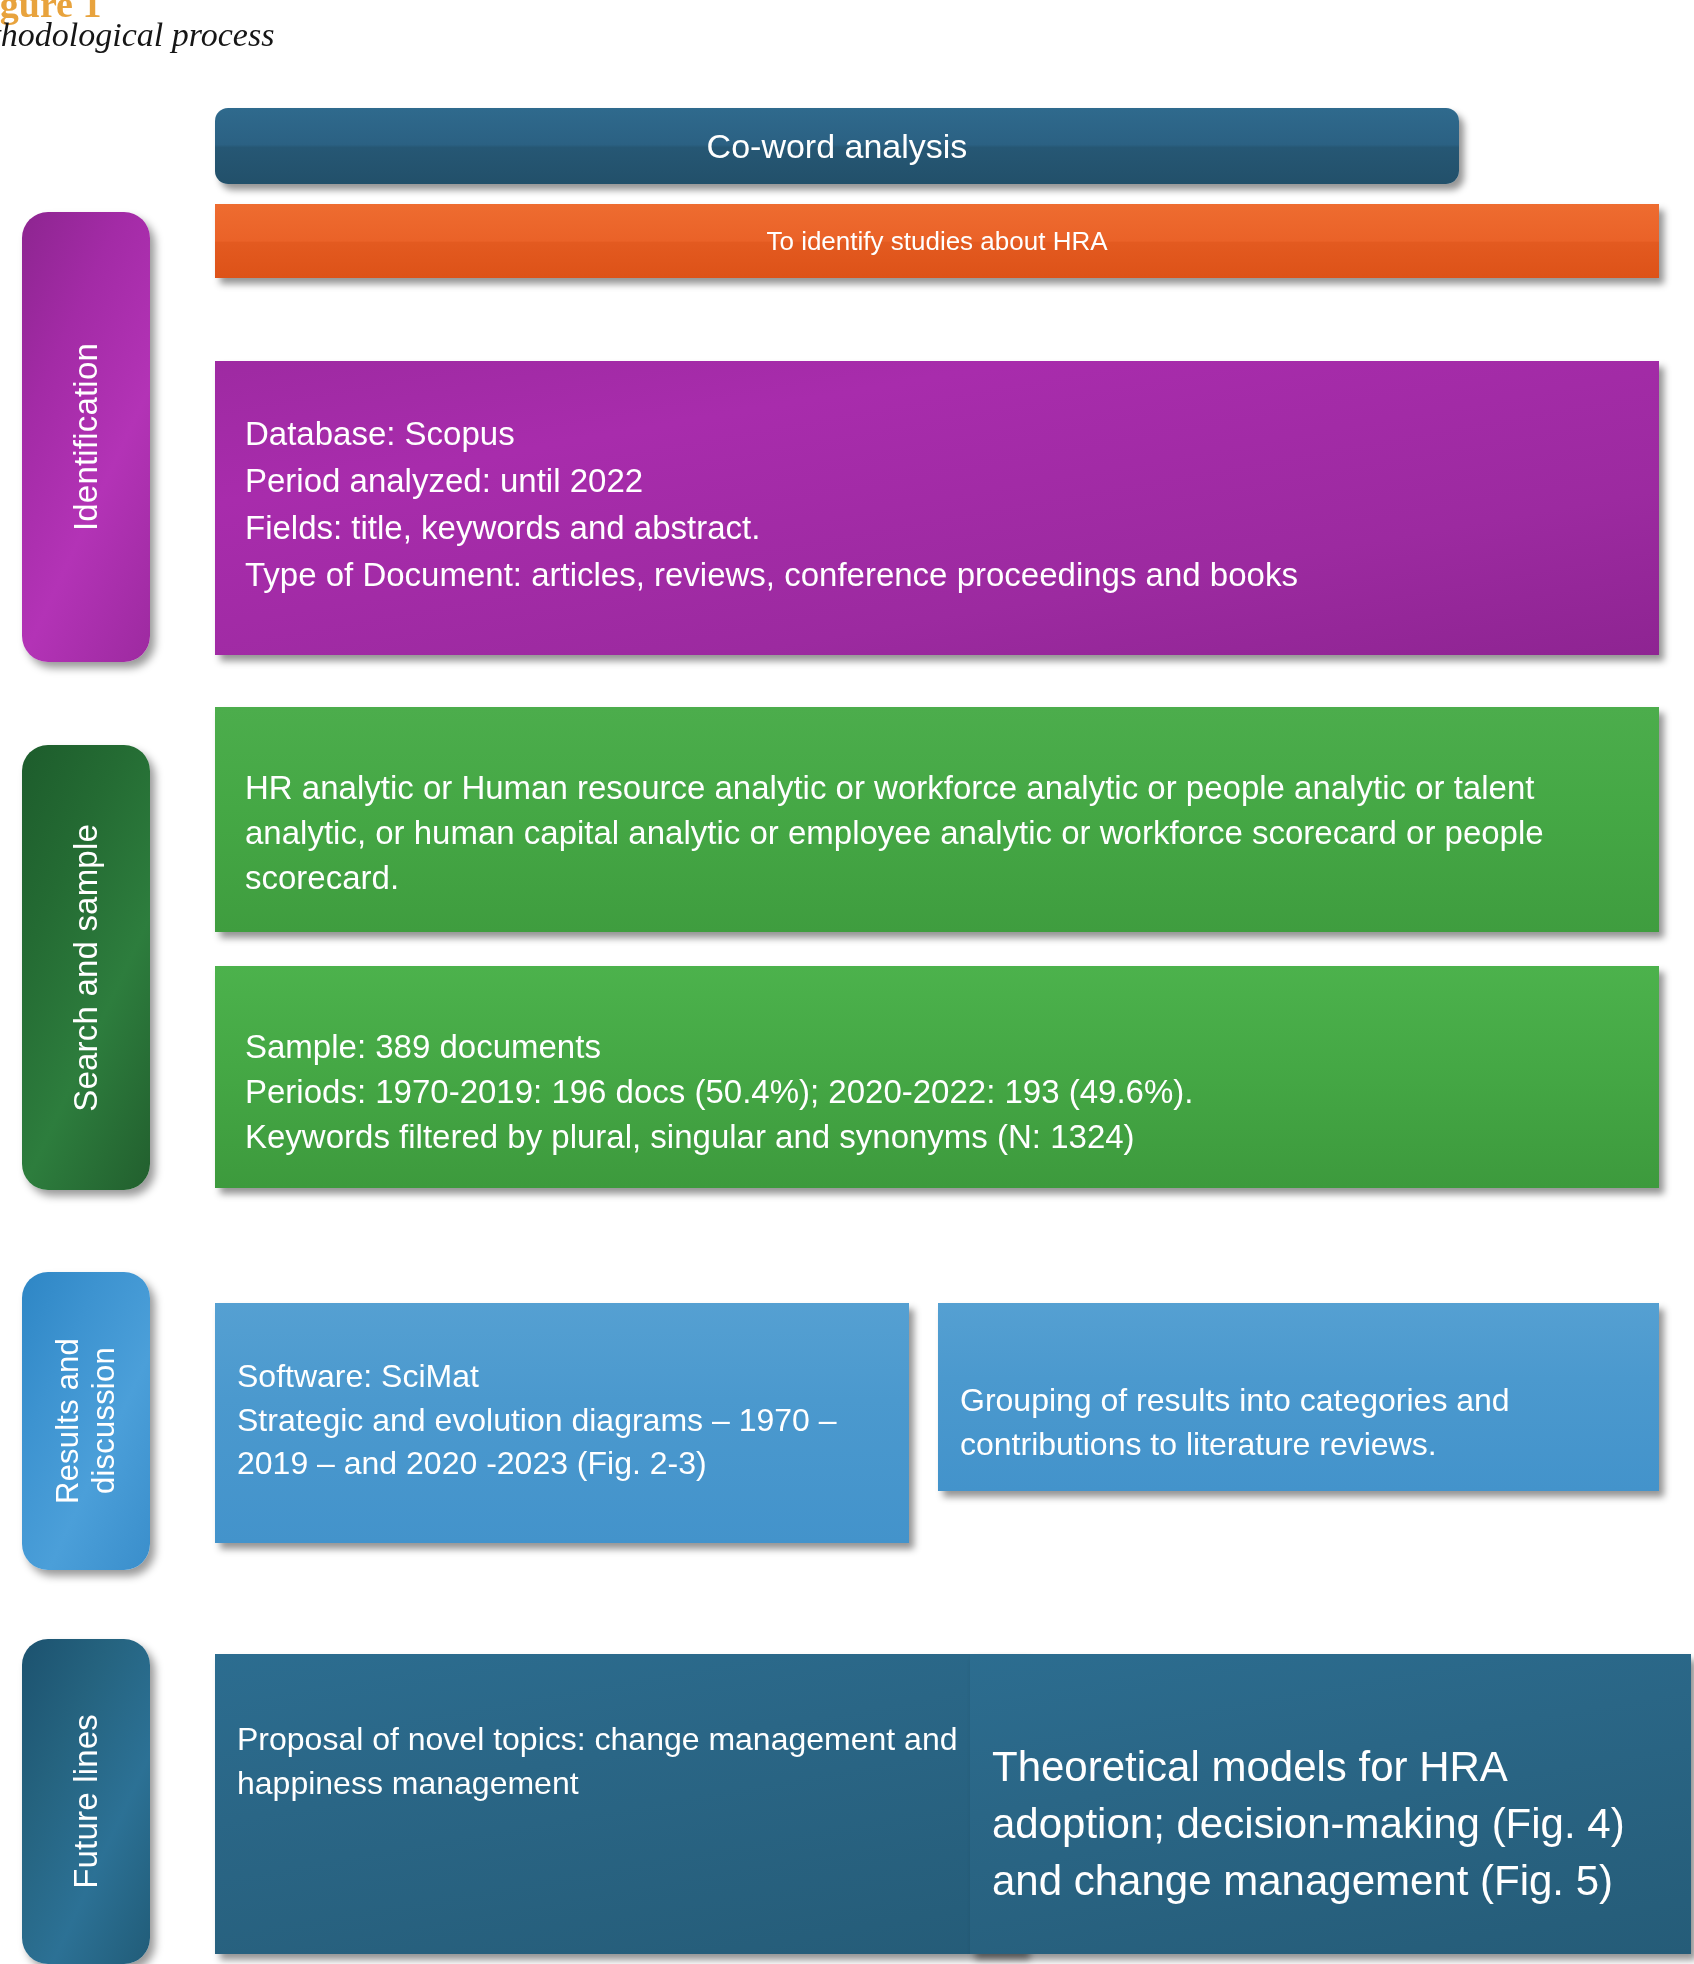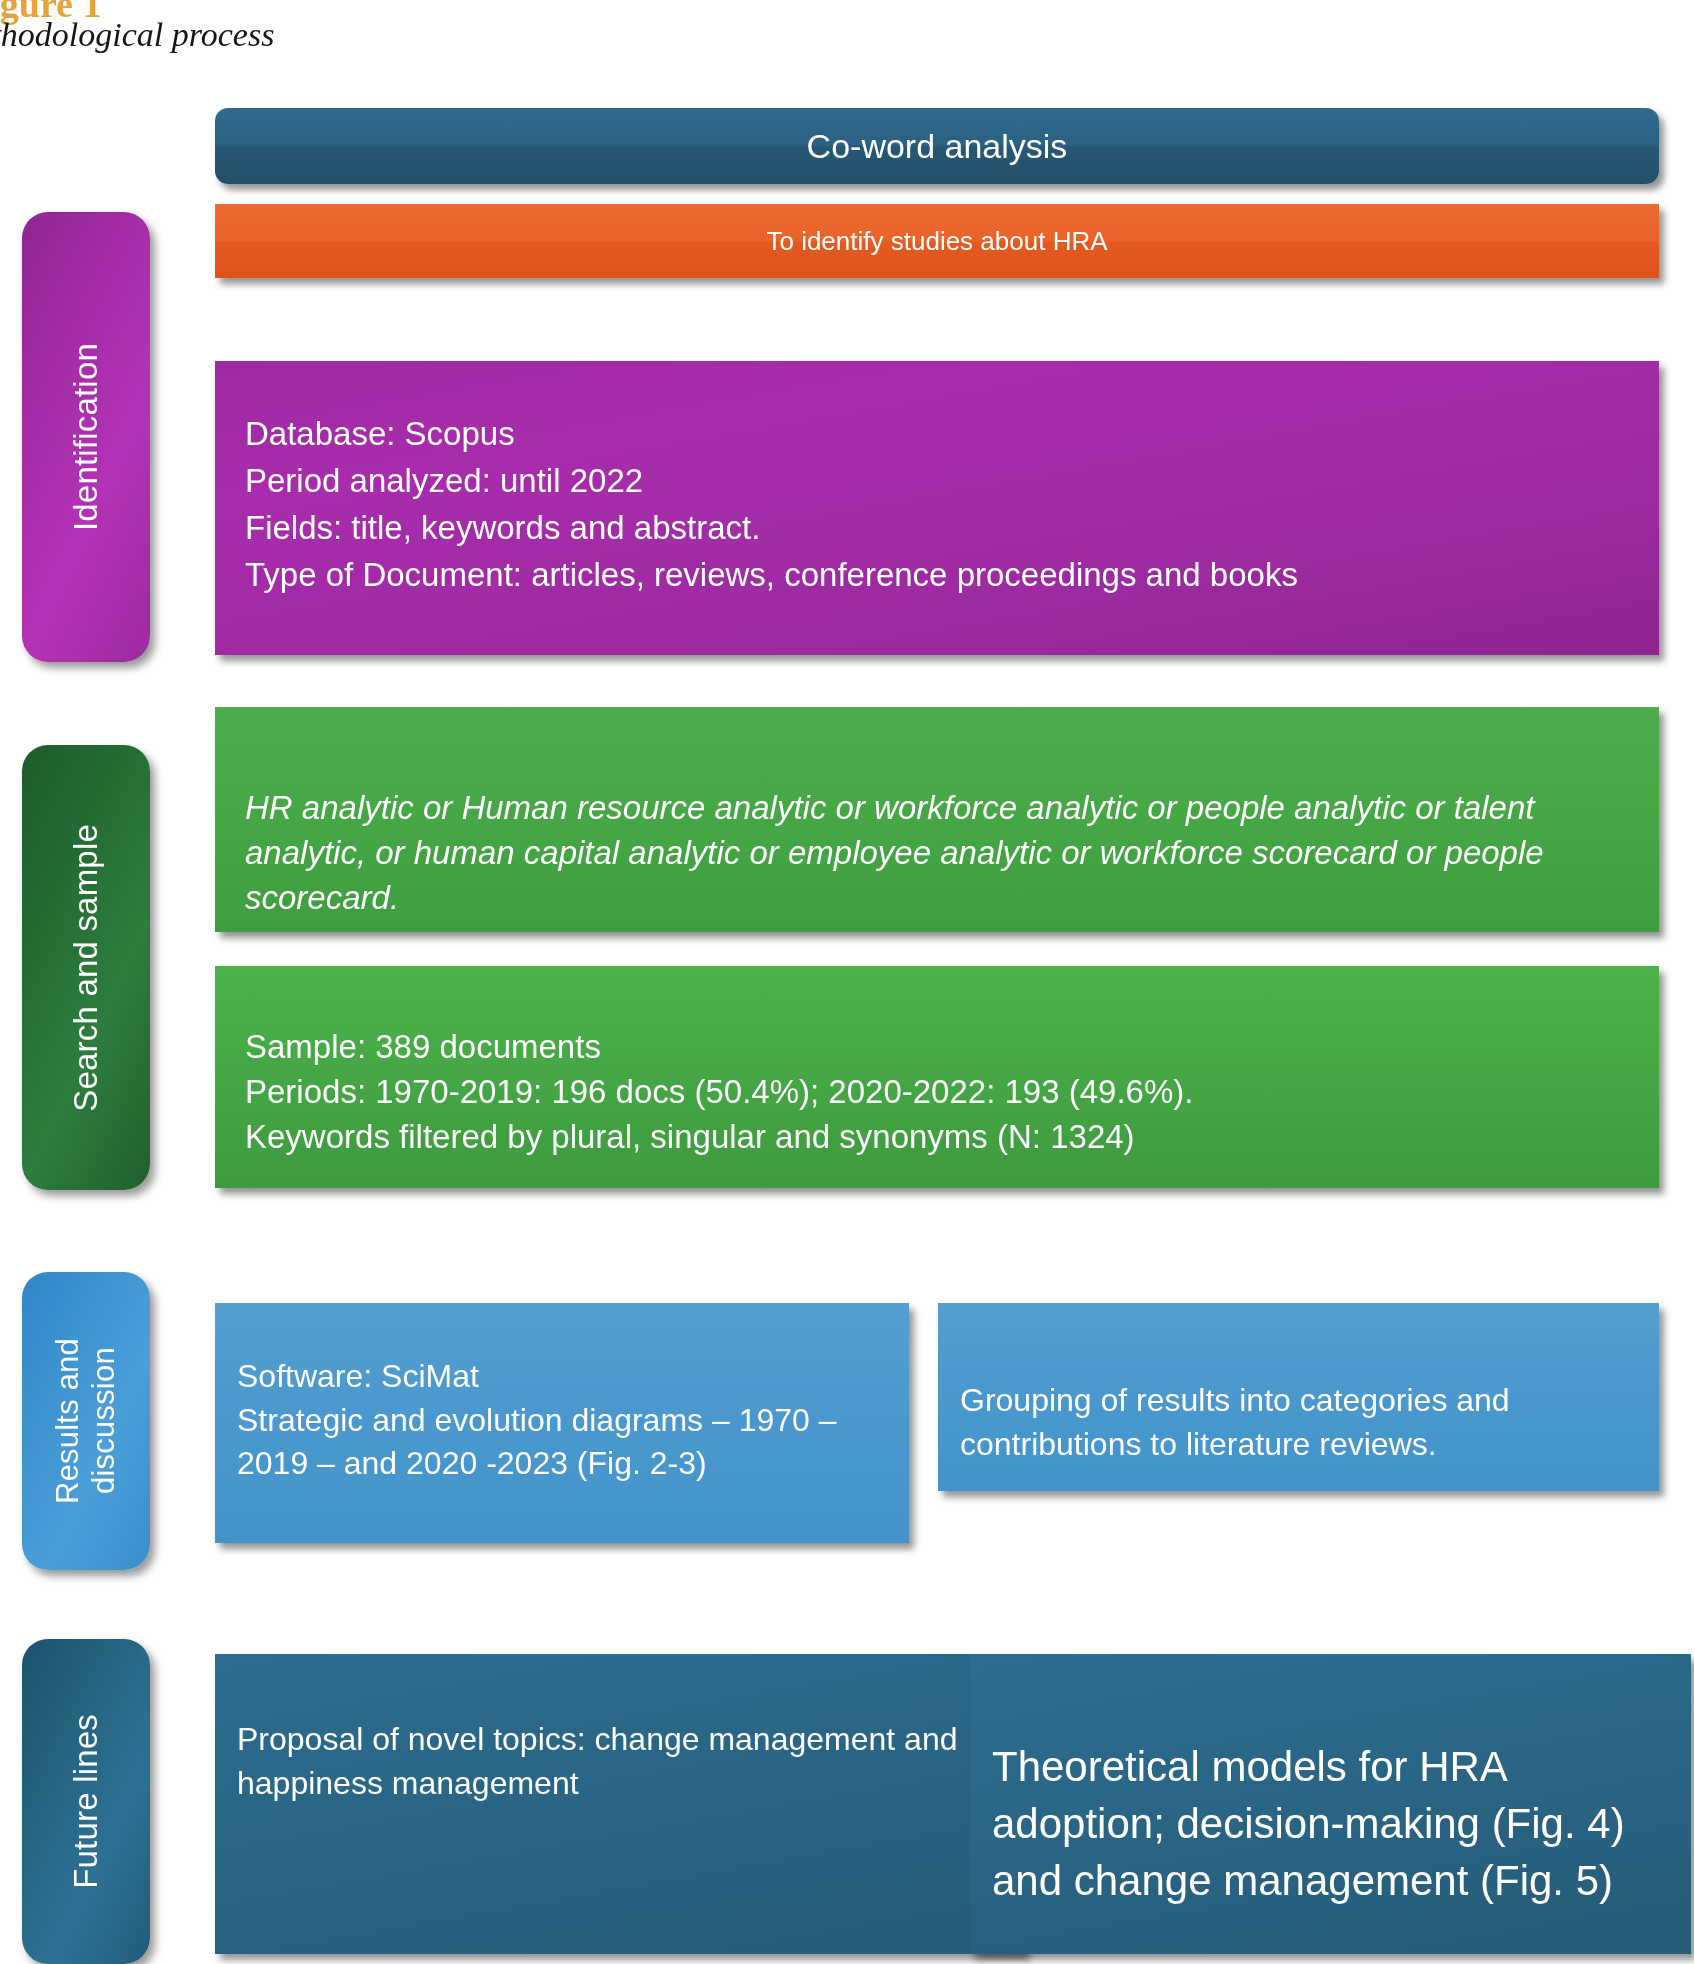--- a/index.html
+++ b/index.html
@@ -71,21 +71,21 @@
     transform: rotate(180deg);
     font-size: 33px;
     line-height: 1.16;
     letter-spacing: 0.2px;
     text-align: center;
     white-space: pre-line;
   }
 
   
   #box-coword {
-    left: 215px; top: 108px; width: 1444px; height: 76px;
+    left: 215px; top: 108px; width: 1244px; height: 76px;
     border-radius: 13px;
     background: linear-gradient(180deg, #2f6a8d 0%, #2b6183 48%, #265774 52%, #22506a 100%);
     display: flex; align-items: center; justify-content: center;
     font-size: 34px;
   }
   #box-identify {
     left: 215px; top: 204px; width: 1444px; height: 74px;
     background: linear-gradient(180deg, #ee6c30 0%, #ea6228 50%, #e35a20 52%, #dd5218 100%);
     display: flex; align-items: center; justify-content: center;
     font-size: 26px;
@@ -105,24 +105,23 @@
   }
 
   
   #tab-search {
     left: 22px; top: 745px; width: 128px; height: 445px;
     background: linear-gradient(115deg, #1d5c2c 0%, #246b33 30%, #2d7d3d 62%, #225f2e 100%);
   }
   #box-query {
     left: 215px; top: 707px; width: 1444px; height: 225px;
     background: linear-gradient(180deg, #4cad4c 0%, #45a845 45%, #3f9d3f 100%);
-    padding: 78px 34px 0 30px;
+    padding: 58px 34px 0 30px;
     font-size: 33px;
     line-height: 1.37;
-    font-style: italic;
   }
   #box-sample {
     left: 215px; top: 966px; width: 1444px; height: 222px;
     background: linear-gradient(180deg, #4cb24c 0%, #45a845 45%, #3d9a3d 100%);
     padding: 58px 30px 15px 30px;
     font-size: 33px;
     line-height: 1.37;
   }
 
   

